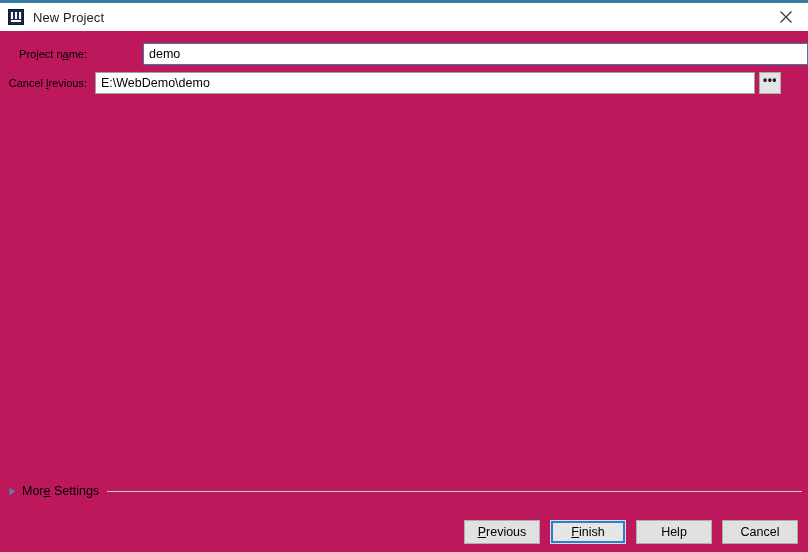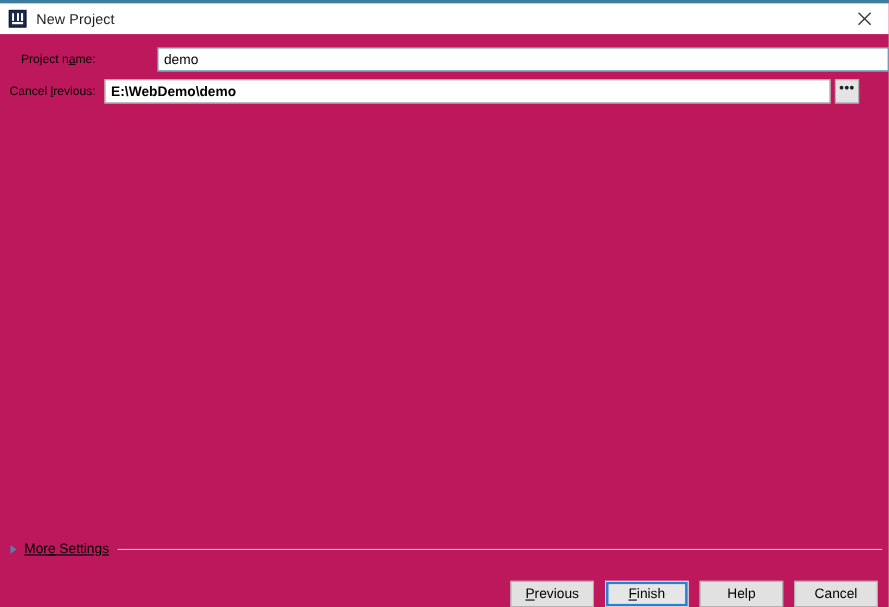--- a/index.html
+++ b/index.html
@@ -124,21 +124,20 @@
     outline: none;
   }
   .text-input.focused {
     border: 1px solid #3b7d9e;
     width: 686px;
     margin-left: 48px;
   }
   .text-input.normal {
     border: 1px solid #a0a0a0;
     width: 660px;
-    font-weight: bold;
   }
   .browse-btn {
     width: 22px;
     height: 22px;
     margin-left: 4px;
     box-sizing: border-box;
     background: #e4e4e4;
     border: 1px solid #adadad;
     font-family: "Liberation Sans", sans-serif;
     font-size: 12px;
@@ -163,21 +162,20 @@
 
   
   .more-settings-row {
     display: flex;
     align-items: center;
     height: 18px;
     padding-left: 8px;
     padding-right: 6px;
     margin-bottom: 20px;
     flex: none;
-    text-decoration: underline;
   }
   .disclosure-triangle {
     width: 9px;
     height: 11px;
     flex: none;
     display: flex;
     align-items: center;
     justify-content: center;
     margin-right: 5px;
     cursor: default;
@@ -196,20 +194,21 @@
     background: #c8c8c8;
     margin-left: 8px;
   }
 
   
   .button-bar {
     display: flex;
     justify-content: flex-end;
     align-items: center;
     padding-right: 10px;
+    padding-bottom: 8px;
     flex: none;
     gap: 10px;
   }
   .dlg-btn {
     min-width: 76px;
     height: 24px;
     box-sizing: border-box;
     background: #e1e1e1;
     border: 1px solid #adadad;
     font-family: "Liberation Sans", sans-serif;

